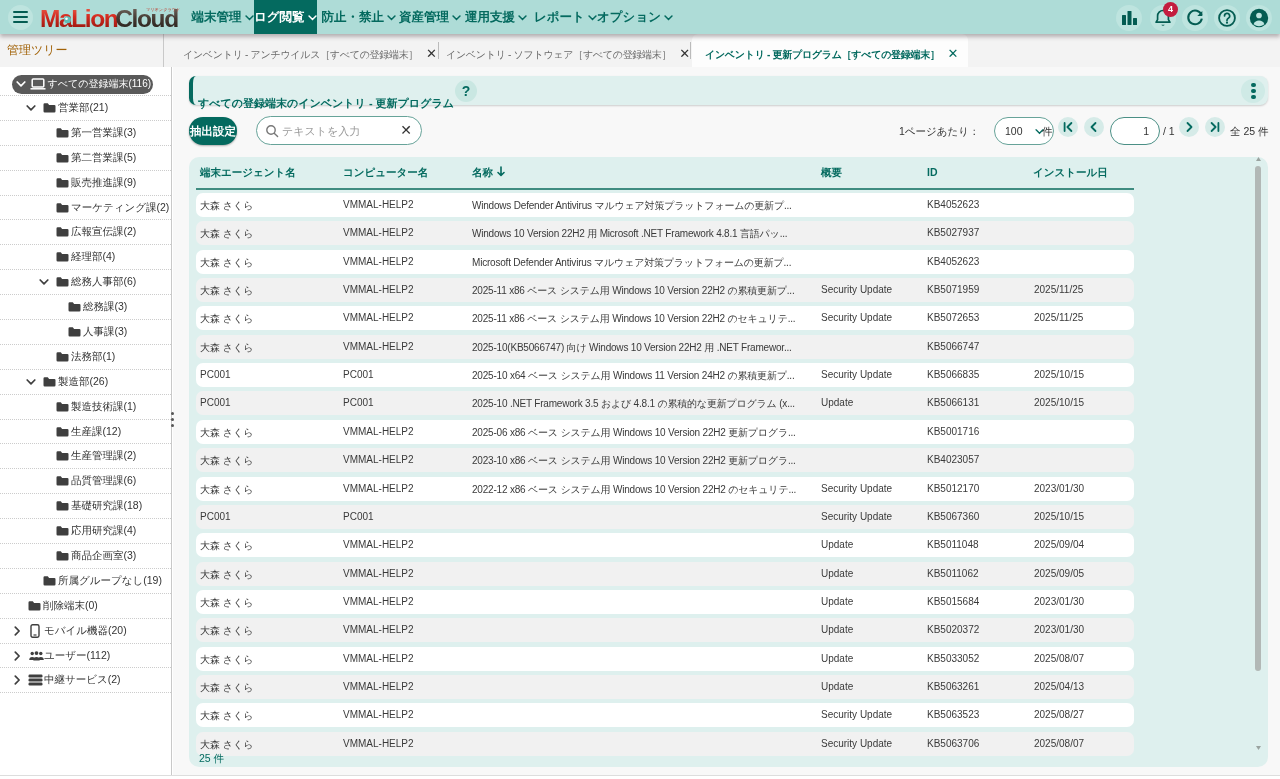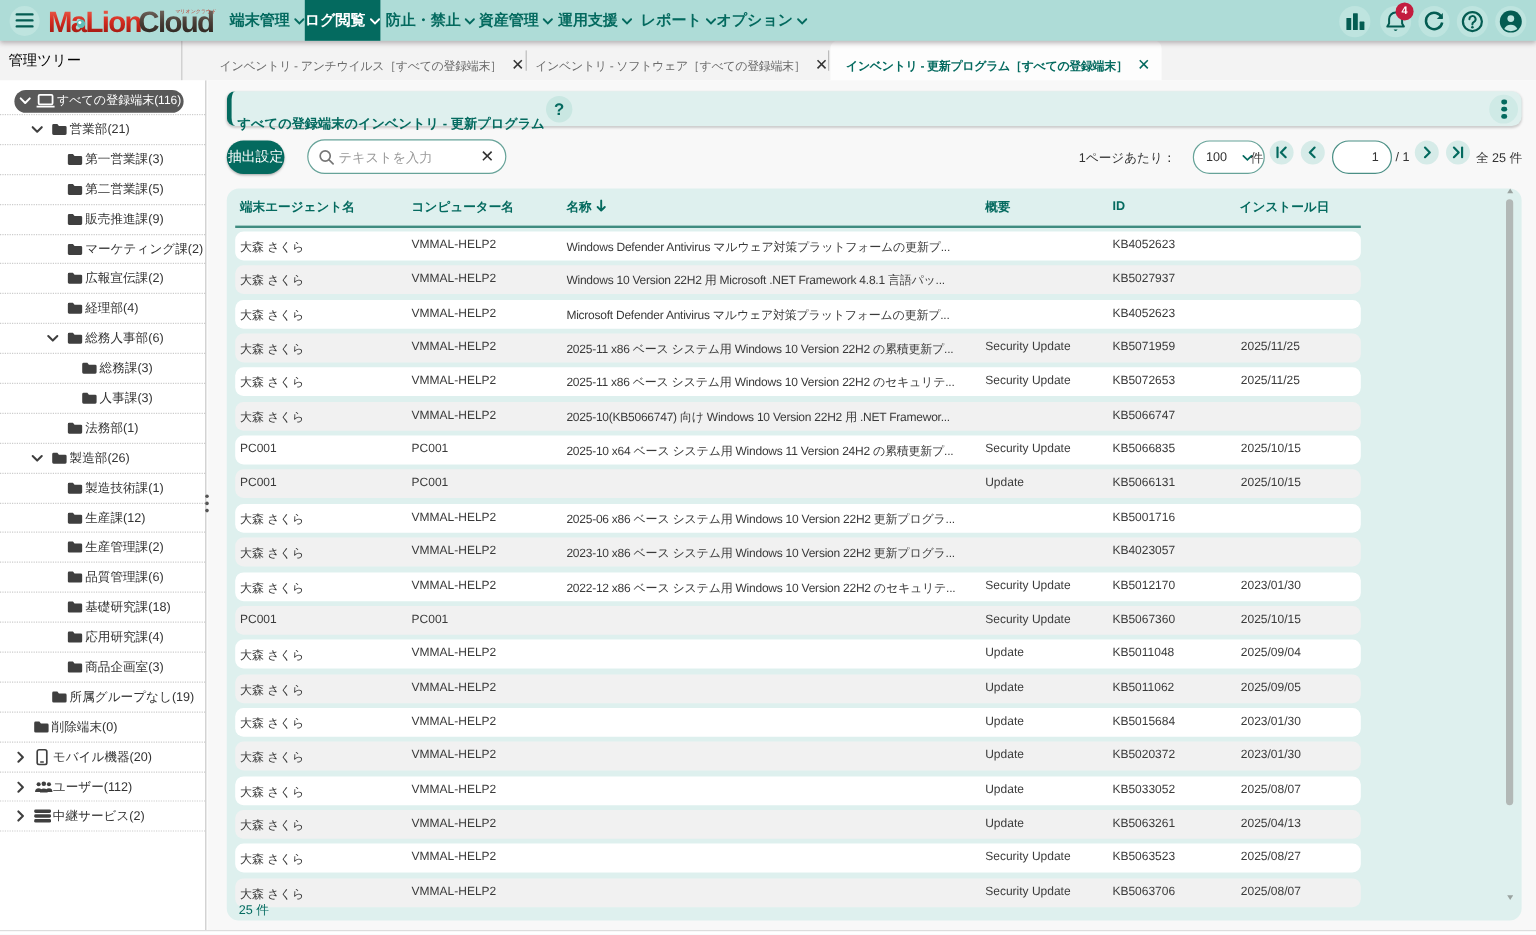--- a/index.html
+++ b/index.html
@@ -12,21 +12,21 @@
 #logo { position:absolute; left:40px; top:3px; height:30px; }
 .navmenu { position:absolute; top:0; height:34px; line-height:34px; font-size:12.5px; font-weight:700; color:#046a5f; white-space:nowrap; }
 .navmenu.active { background:#046a5f; color:#fff; text-align:center; }
 .nchev { display:inline-block; width:9px; height:6px; margin-left:3px; }
 .navico { position:absolute; top:4.5px; width:26px; height:26px; border-radius:50%; background:#bee4df; }
 .navico svg { position:absolute; left:3px; top:3px; }
 #badge { position:absolute; left:1163px; top:2px; width:15px; height:15px; border-radius:50%; background:#c31d3f; color:#fff; font-size:9px; font-weight:700; text-align:center; line-height:15px; z-index:60; }
 
 
 #subrow { position:absolute; left:0; top:34px; width:1280px; height:33px; background:#f3f3f3; }
-#treehead { position:absolute; left:0; top:0; width:152px; height:33px; background:#f3f3f3; border-right:1px solid #c9c9c9; font-size:12px; color:#000000; line-height:33px; padding-left:7px; }
+#treehead { position:absolute; left:0; top:0; width:164px; height:33px; background:#f3f3f3; border-right:1px solid #c9c9c9; font-size:12px; color:#a16207; line-height:33px; padding-left:7px; }
 .tab { position:absolute; top:0; height:33px; line-height:15px; padding-top:12px; font-size:10px; letter-spacing:-0.3px; color:#6b6b6b; white-space:nowrap; }
 .tab .x { display:inline-block; margin-left:8px; font-size:13px; letter-spacing:0; color:#333; font-weight:400; }
 .tab.on { background:#fdfdfd; color:#046a5f; font-weight:700; border-radius:6px 6px 0 0; }
 .tab.on .x { color:#046a5f; }
 .tabsep { position:absolute; top:8px; width:1px; height:17px; background:#bbb; }
 
 
 #sidebar { position:absolute; left:0; top:67px; width:172px; height:708px; background:#fff; border-right:1px solid #c9c9c9; }
 .trow { position:relative; width:100%; height:24.9px; border-bottom:1px dotted #ccc; font-size:10.5px; color:#333; white-space:nowrap; }
 .trow .lbl { position:absolute; top:50%; transform:translateY(-50%); }
@@ -40,21 +40,21 @@
 
 
 #content { position:absolute; left:173px; top:67px; width:1107px; height:708px; background:#f8f8f8; }
 #pghdr { position:absolute; left:16px; top:9px; width:1079px; height:29px; background:#dff0ee; border-left:4px solid #046a5f; border-radius:7px 8px 8px 7px; box-shadow:0 1px 2px rgba(0,0,0,.18); }
 #pghdr .t { position:absolute; left:5px; top:8px; font-size:11px; font-weight:700; color:#046a5f;margin-top:12px; }
 #qmark { position:absolute; left:262px; top:3.5px; width:22px; height:22px; border-radius:50%; background:#c9e7e2; color:#046a5f; font-weight:700; font-size:14px; text-align:center; line-height:22px; }
 #dots3 { position:absolute; right:3px; top:2.5px; width:24px; height:24px; border-radius:50%; background:#cfeae6; }
 #dots3 i { position:absolute; left:10px; width:4.5px; height:4.5px; border-radius:50%; background:#046a5f; }
 
 
-#btn-ext { position:absolute; left:16px; top:50px; width:48px; height:28px; border-radius:14px; background:#046a5f; color:#fff; font-size:11.5px; font-weight:400; text-align:center; line-height:28px; box-shadow:0 1px 2px rgba(0,0,0,.3); }
+#btn-ext { position:absolute; left:16px; top:50px; width:48px; height:28px; border-radius:14px; background:#046a5f; color:#fff; font-size:11.5px; font-weight:700; text-align:center; line-height:28px; box-shadow:0 1px 2px rgba(0,0,0,.3); }
 #search { position:absolute; left:83px; top:49px; width:166px; height:29px; border-radius:15px; border:1px solid #67a399; background:#fff; }
 #search .ph { position:absolute; left:25px; top:7px; font-size:11px; color:#999; }
 #search svg.mag { position:absolute; left:8px; top:7px; }
 #search .clr { position:absolute; right:9px; top:5px; font-size:14px; color:#333; }
 .pgtxt { position:absolute; top:9px; font-size:10.5px; color:#333; white-space:nowrap; }
 #psel { position:absolute; border:1px solid #67a399; border-radius:14px; background:#fff; height:28px; }
 #pinput { position:absolute; border:1.5px solid #4a8f85; border-radius:14px; background:#fff; height:28px; }
 .pbtn { position:absolute; top:4px; width:20px; height:20px; border-radius:50%; background:#d6ebe8; }
 .pbtn svg { position:absolute; left:4px; top:4px; }
 
@@ -471,20 +471,21 @@
         <span class="cc1">PC001</span>
         <span class="cc2">PC001</span>
         <span class="cc3">2025-10 x64 ベース システム用 Windows 11 Version 24H2 の累積更新プ...</span>
         <span class="cc4">Security Update</span>
         <span class="cc5">KB5066835</span>
         <span class="cc6">2025/10/15</span>
       </div>
 <div class="row alt" style="top:234.45px">
         <span class="cc1">PC001</span>
         <span class="cc2">PC001</span>
+        <span class="cc3">2025-10 .NET Framework 3.5 および 4.8.1 の累積的な更新プログラム (x...</span>
         <span class="cc4">Update</span>
         <span class="cc5">KB5066131</span>
         <span class="cc6">2025/10/15</span>
       </div>
 <div class="row" style="top:262.80px">
         <span class="cc1">大森 さくら</span>
         <span class="cc2">VMMAL-HELP2</span>
         <span class="cc3">2025-06 x86 ベース システム用 Windows 10 Version 22H2 更新プログラ...</span>
         <span class="cc5">KB5001716</span>
       </div>

